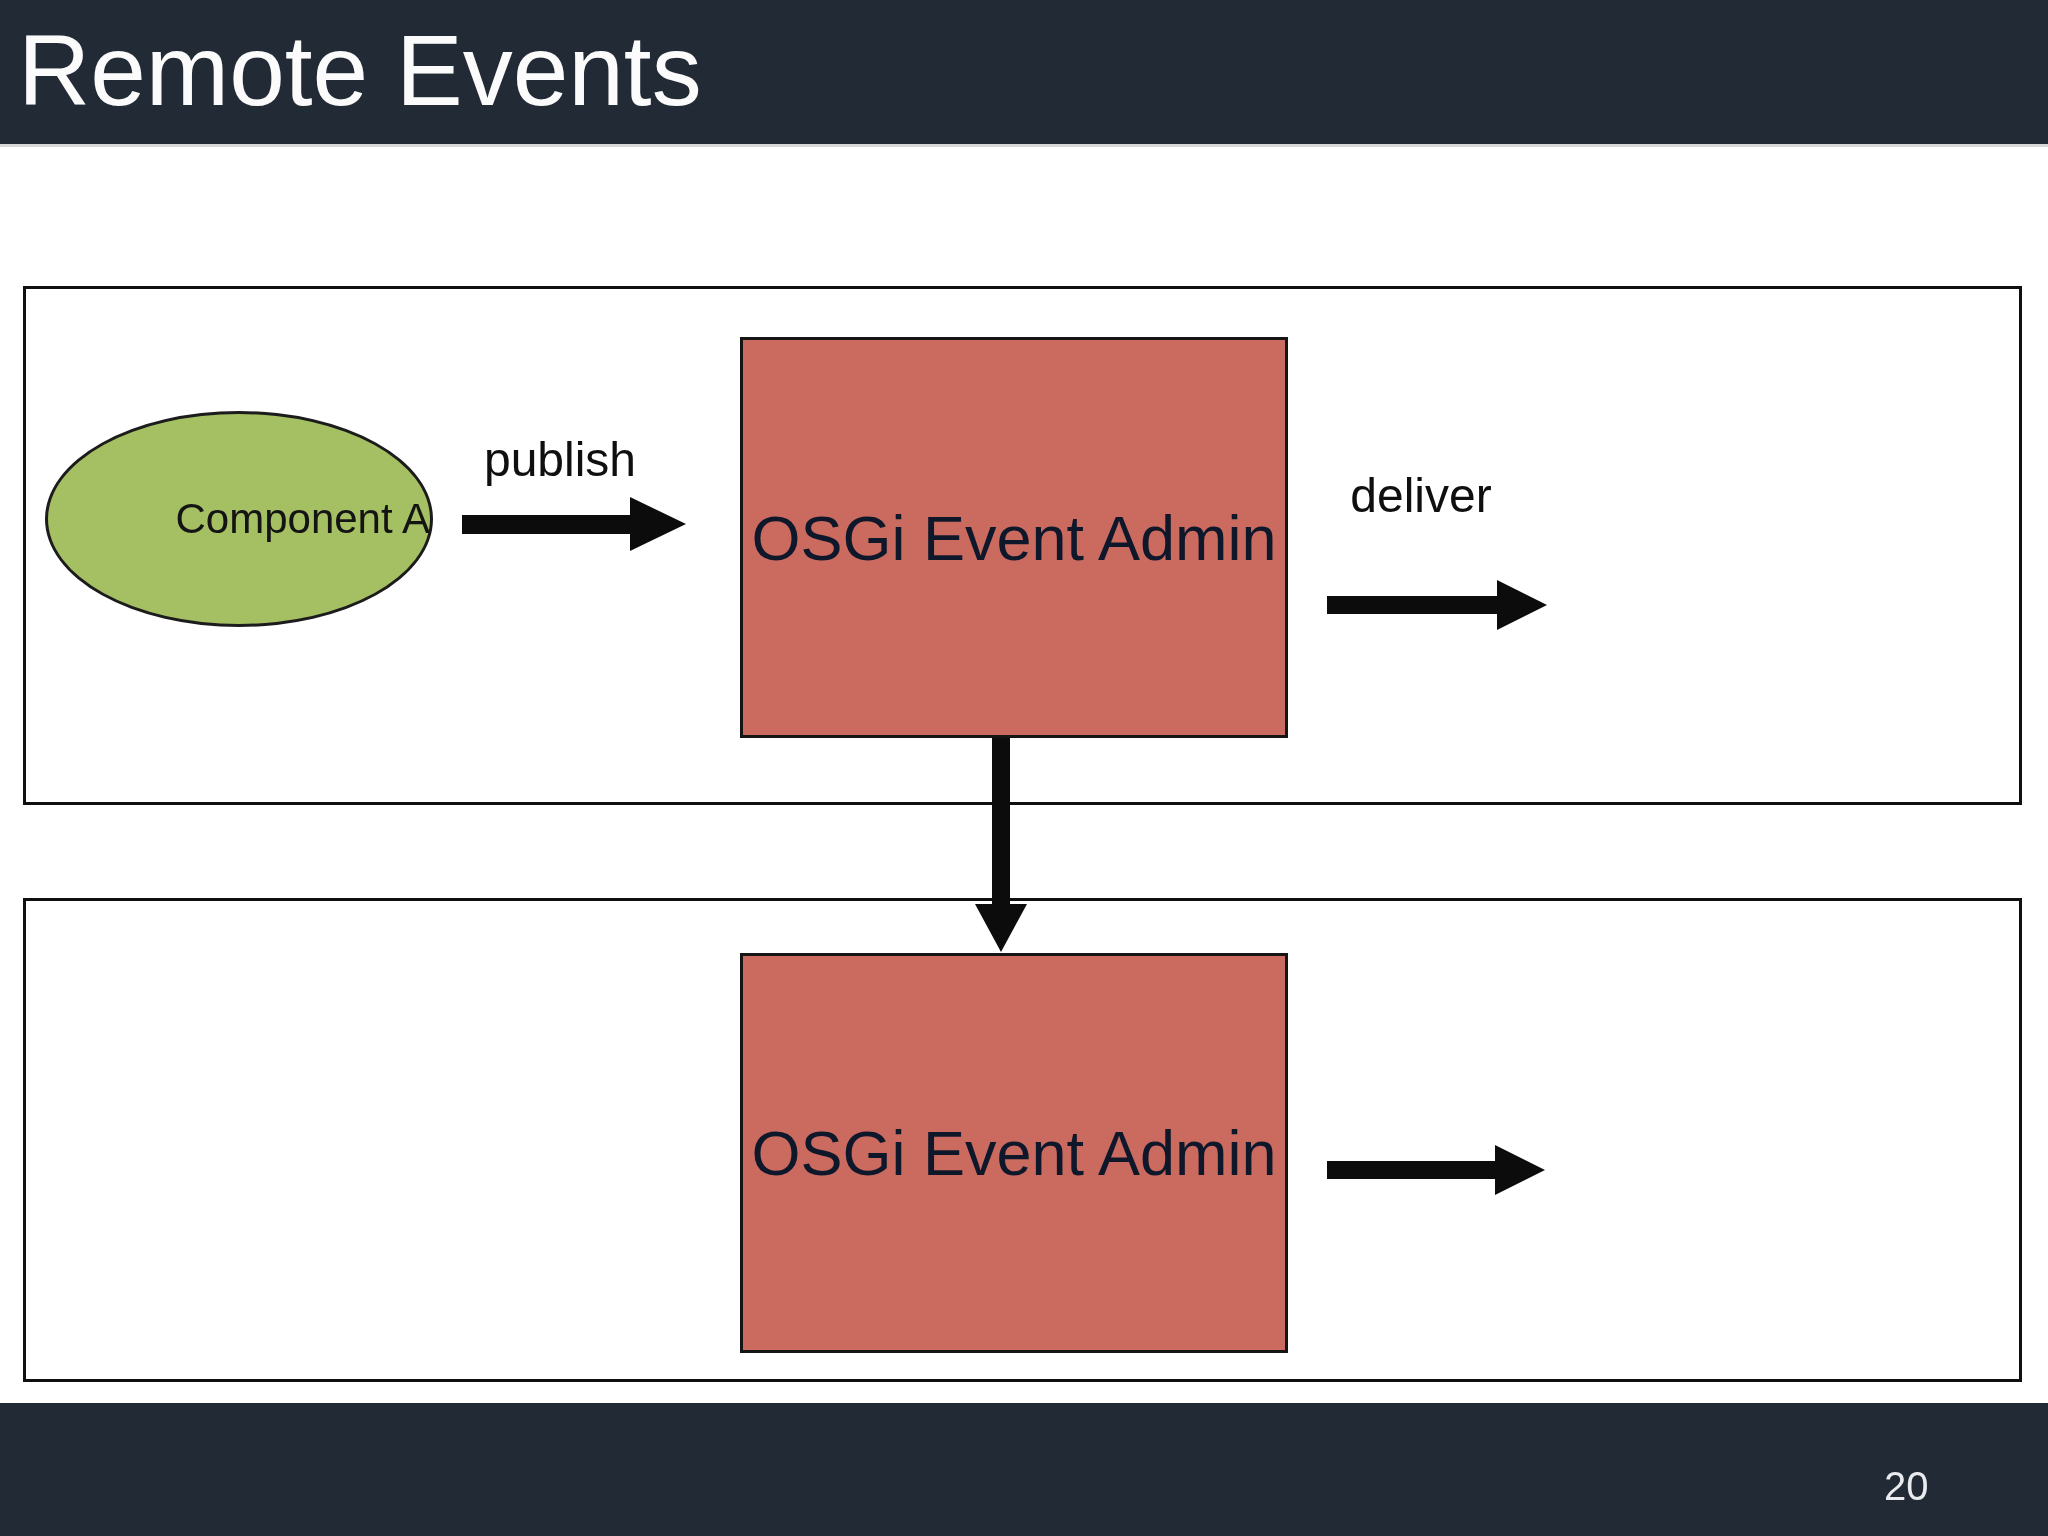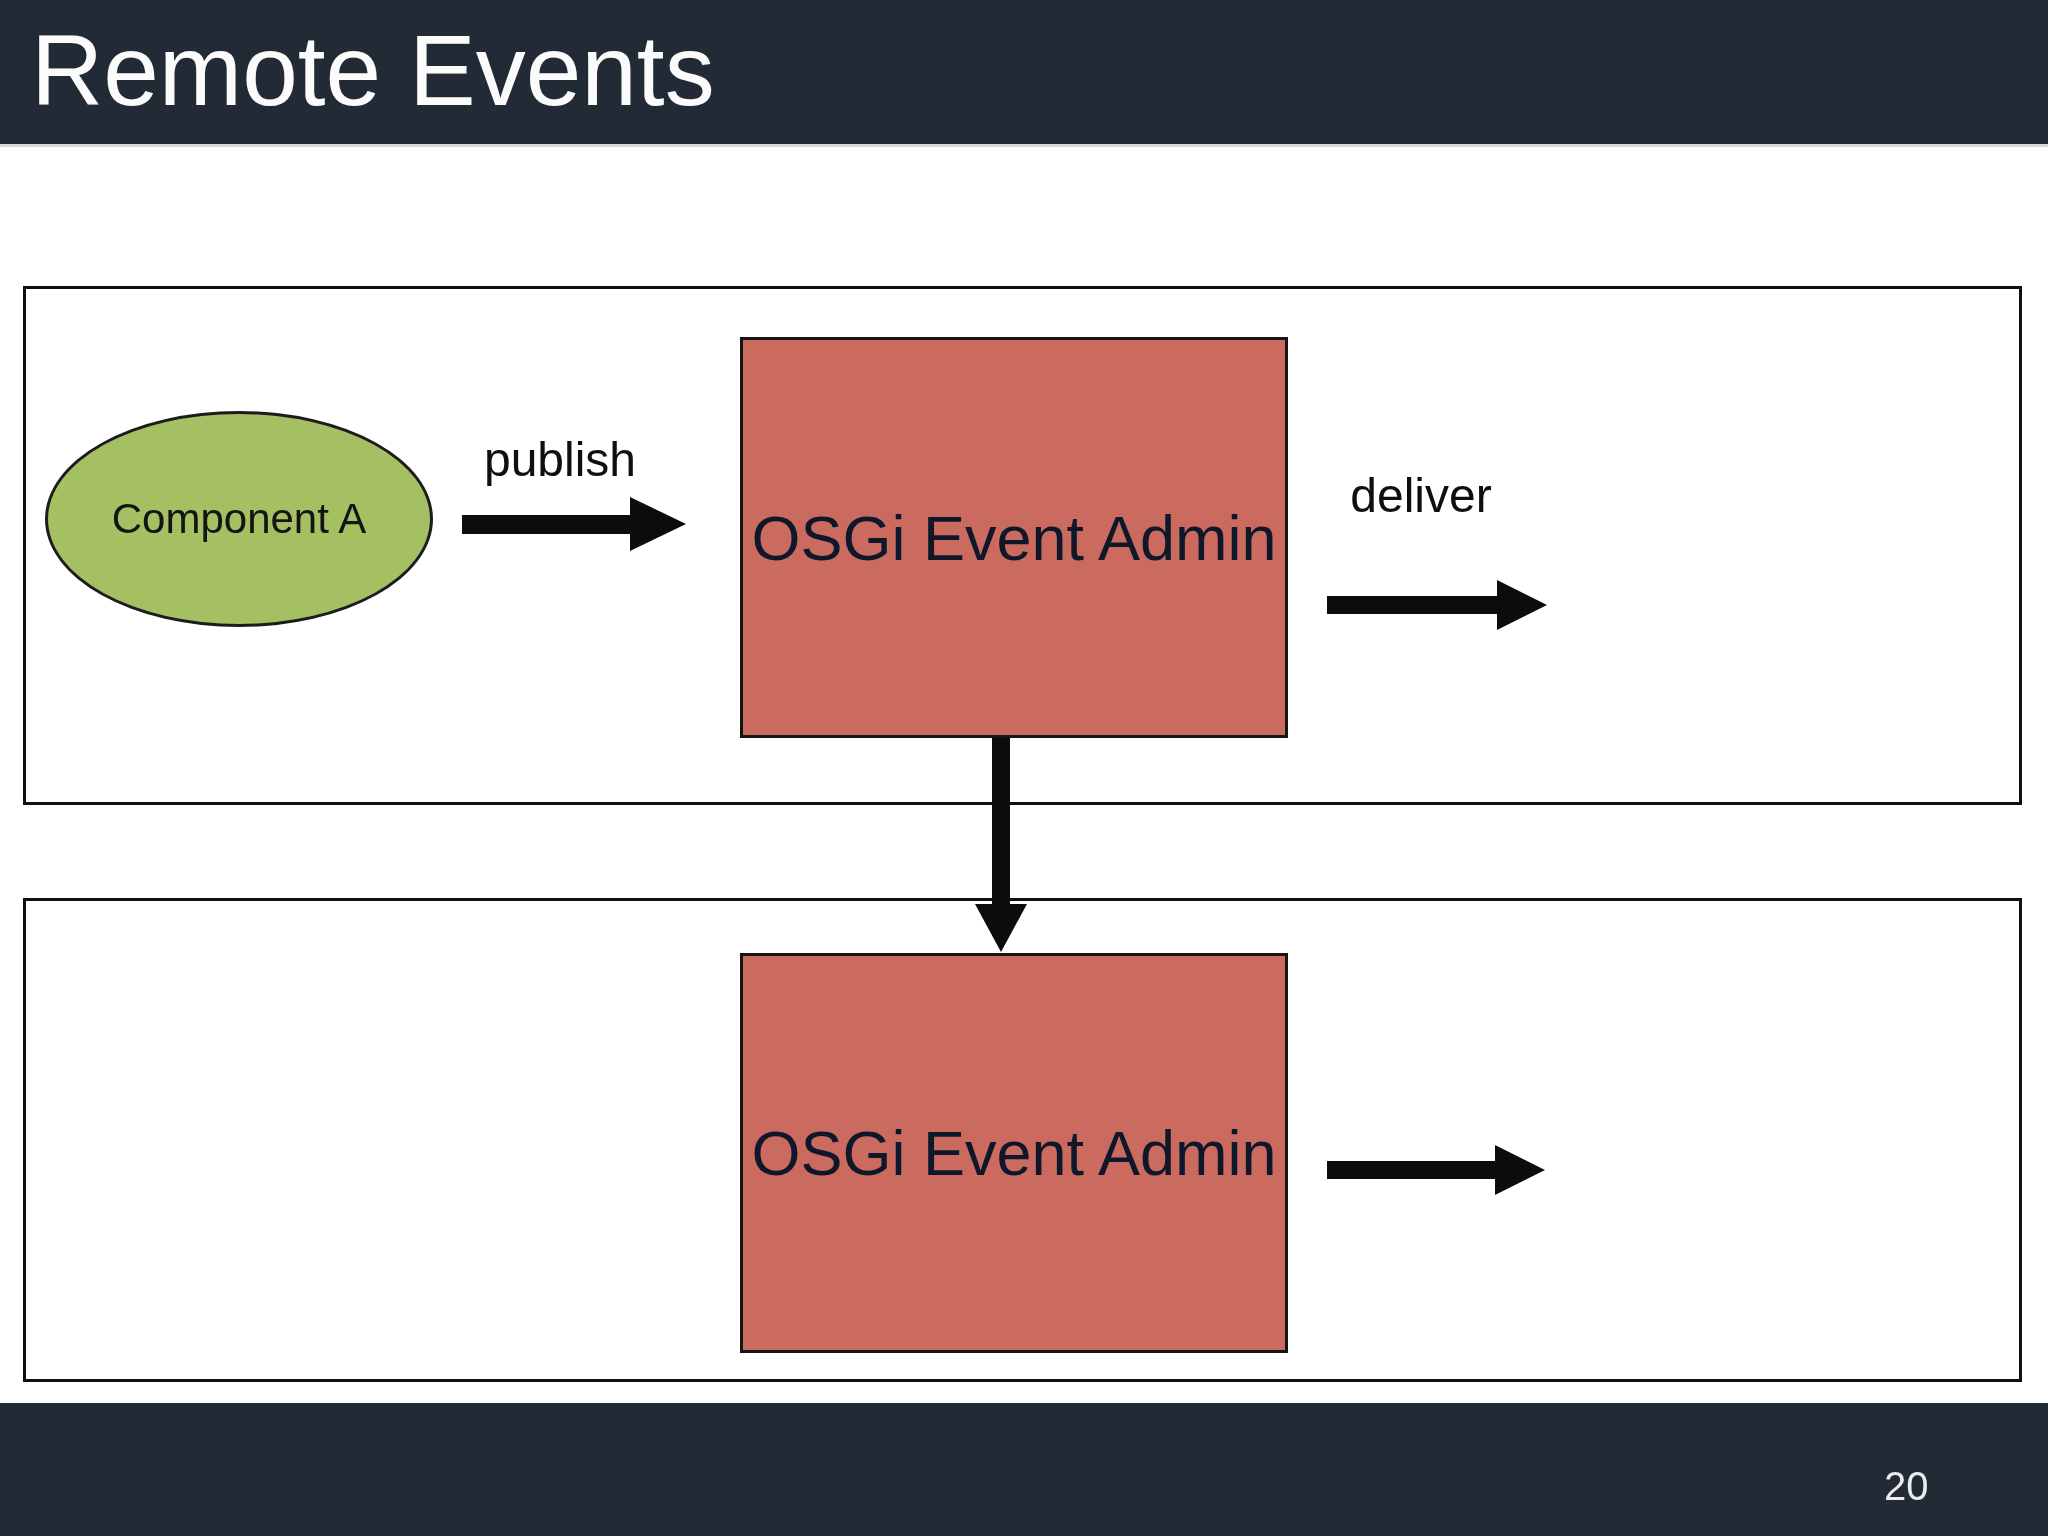--- a/index.html
+++ b/index.html
@@ -11,21 +11,21 @@
     font-family:"Liberation Sans", sans-serif;
   }
   
   .titlebar{
     position:absolute;left:0;top:0;width:2048px;height:144px;
     background:var(--bar-background,#222a35);
     border-bottom:3px solid #d8d8d8;
     box-sizing:content-box;
   }
   .titlebar h1{
-    margin:0;padding-left:31px;
+    margin:0;padding-left:18px;
     line-height:140px;
     font-size:100px;font-weight:400;
     color:#fbfbfc;letter-spacing:0px;
   }
   .footerbar{
     position:absolute;left:0;top:1403px;width:2048px;height:133px;
     background:var(--bar-background,#222a35);
   }
   .page-number{
     position:absolute;left:1884px;top:1444px;
@@ -36,21 +36,21 @@
     position:absolute;left:23px;width:1999px;
     border:3px solid #101010;background:#ffffff;box-sizing:border-box;
   }
   .frame-top{top:286px;height:519px;}
   .frame-bottom{top:898px;height:484px;}
   
   .ellipse{
     position:absolute;border-radius:50%;
     background:var(--shape-green,#a5bf63);
     border:3px solid #1c1c1c;box-sizing:border-box;
-    display:flex;align-items:center;justify-content:center;
+    display:flex;align-items:center;justify-content:flex-end;
     font-size:42px;color:#141414;
   }
   .ellipse-a{left:45px;top:411px;width:388px;height:216px;}
   .ellipse-x{left:1587px;top:528px;width:398px;height:214px;}
   .ellipse-y{left:1586px;top:1063px;width:400px;height:214px;}
   .redbox{
     position:absolute;left:740px;width:548px;
     background:var(--shape-red,#cb6b60);
     border:3px solid #151515;box-sizing:border-box;
     display:flex;align-items:center;justify-content:center;

